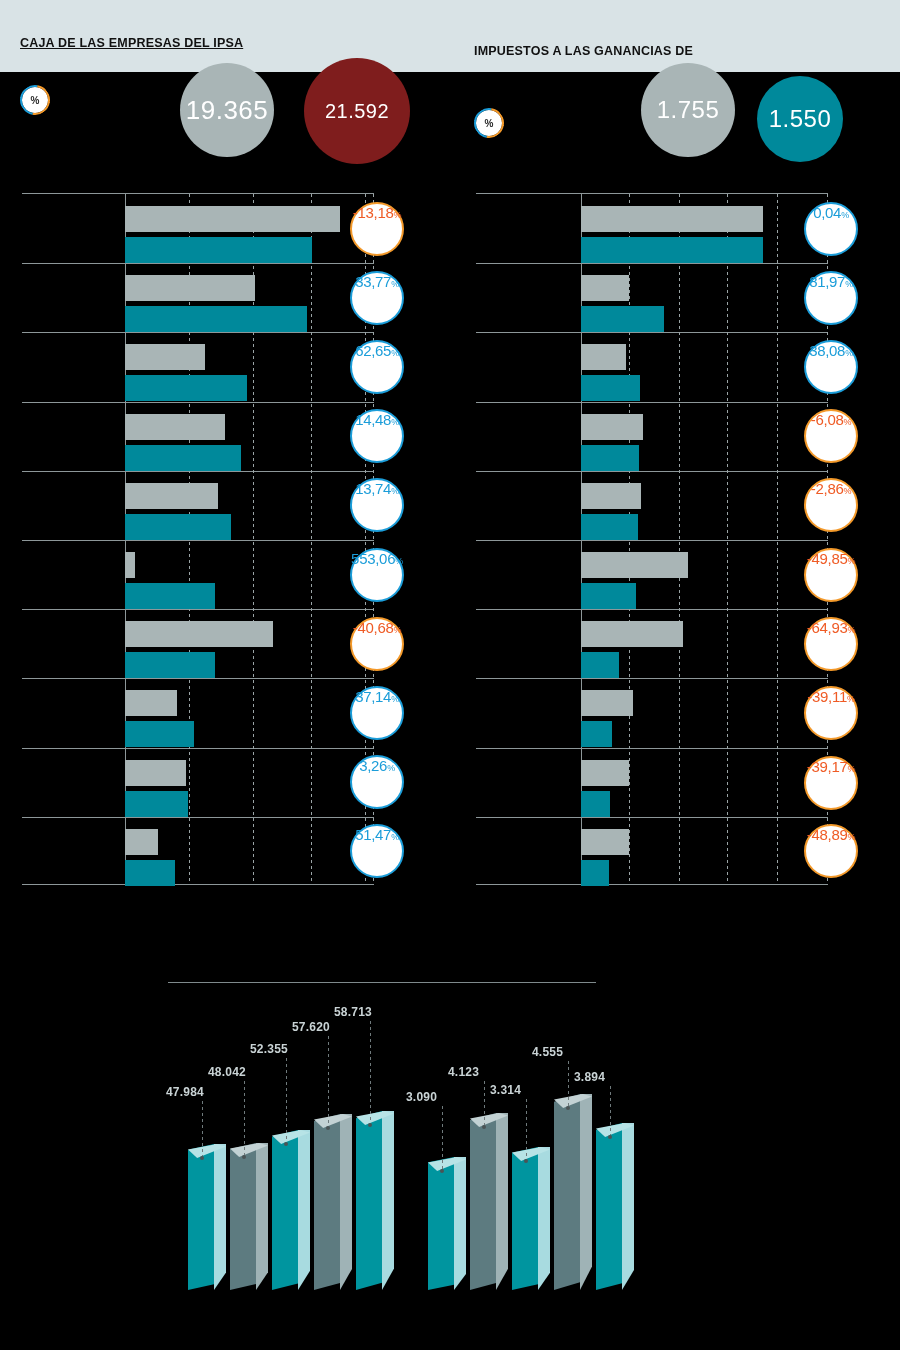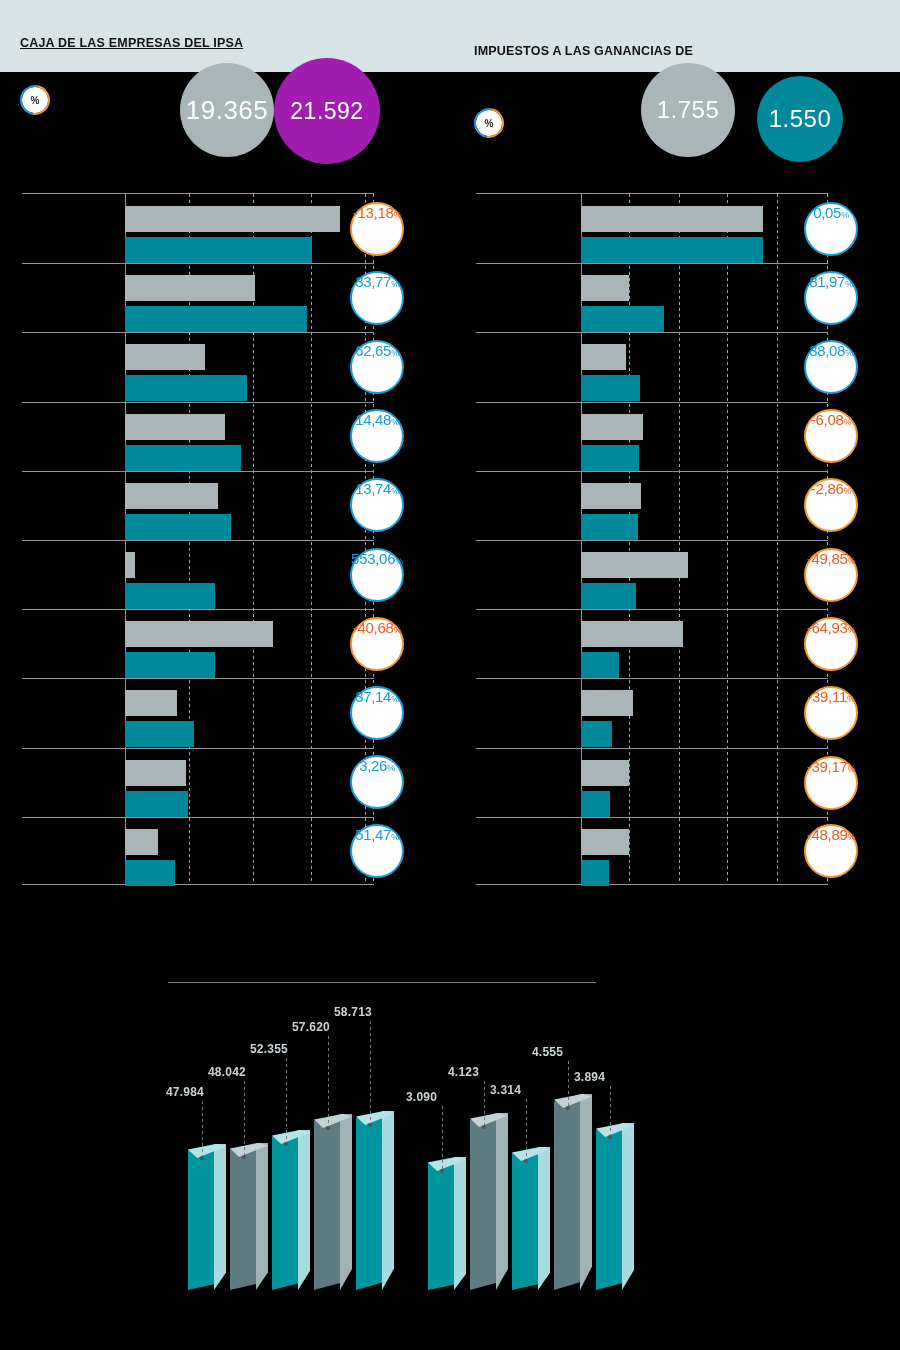--- a/index.html
+++ b/index.html
@@ -92,21 +92,21 @@
   .slab .top{ position:absolute; top:0; left:0; width:100%; height:14px; }
 </style>
 </head>
 <body>
 
 <div class="header-band"></div>
 
 <div class="big-circle" style="left:180px;top:63px;width:94px;height:94px;background:#a9b5b6;font-size:26px;">
   <span>19.365</span>
 </div>
-<div class="big-circle" style="left:274px;top:58px;width:106px;height:106px;background:#a21caf;font-size:23px;">
+<div class="big-circle" style="left:304px;top:58px;width:106px;height:106px;background:#7f1d1d;font-size:20px;">
   <span>21.592</span>
 </div>
 
 <div class="big-circle" style="left:641px;top:63px;width:94px;height:94px;background:#a9b5b6;font-size:24px;">
   <span>1.755</span>
 </div>
 <div class="big-circle" style="left:757px;top:76px;width:86px;height:86px;background:#00899b;font-size:24px;">
   <span>1.550</span>
 </div>
 
@@ -234,21 +234,21 @@
       <div class="vline solid" style="left: 105px;"></div>
       <div class="vline" style="left: 153px;"></div>
       <div class="vline" style="left: 203px;"></div>
       <div class="vline" style="left: 251px;"></div>
       <div class="vline" style="left: 301px;"></div>
       <div class="vline" style="left: 351px;"></div>
       <div class="bar grey" style="left: 105px; top: 12px; width: 182px;"></div>
       <div class="bar teal" style="left: 105px; top: 43px; width: 182px;"></div>
       <div class="badge pos" style="left: 328px; top: 7.6px;">
         <div class="inner">
-          <span class="num">0,05</span>
+          <span class="num">0,04</span>
           <span class="pc">%</span>
         </div>
       </div>
       <div class="bar grey" style="left: 105px; top: 81.2px; width: 48px;"></div>
       <div class="bar teal" style="left: 105px; top: 112.2px; width: 83px;"></div>
       <div class="badge pos" style="left: 328px; top: 76.8px;">
         <div class="inner">
           <span class="num">81,97</span>
           <span class="pc">%</span>
         </div>

